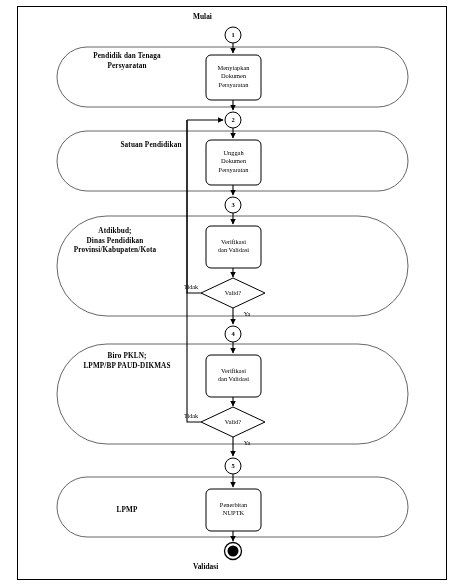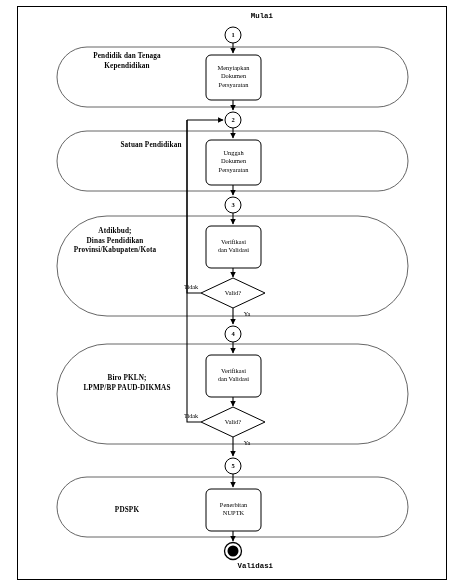--- a/index.html
+++ b/index.html
@@ -58,22 +58,22 @@
     position: absolute;
     text-align: center;
     font-family: "Liberation Serif", serif;
     font-weight: bold;
     font-size: 6.5px;
     line-height: 8px;
     color: #000000;
   }
   .terminal-label {
     position: absolute;
-    text-align: right;
-    font-family: Liberation Mono, monospace;
+    text-align: left;
+    font-family: Liberation Serif, serif;
     font-weight: bold;
     font-size: 7.4px;
     line-height: 9px;
     color: #000000;
   }
   .edge-label {
     position: absolute;
     text-align: center;
     font-family: "Liberation Serif", serif;
     font-size: 6.2px;
@@ -161,28 +161,28 @@
 
   <div class="terminal-label" style="left:193px; top:12px; width:80px;">Mulai</div>
 
   <div class="connector-num" style="left:225px; top:31px; width:16px;">1</div>
   <div class="connector-num" style="left:225px; top:116px; width:16px;">2</div>
   <div class="connector-num" style="left:225px; top:201px; width:16px;">3</div>
   <div class="connector-num" style="left:225px; top:330px; width:16px;">4</div>
   <div class="connector-num" style="left:225px; top:462px; width:16px;">5</div>
 
   <div class="lane-label" style="left:62px; top:52px; width:130px;">Pendidik dan Tenaga
-Kependidikan</div>
+Persyaratan</div>
   <div class="lane-label" style="left:62px; top:141px; width:130px;padding-left:24px;">Satuan Pendidikan</div>
   <div class="lane-label" style="left:45px; top:227px; width:140px;">Atdikbud;
 Dinas Pendidikan
 Provinsi/Kabupaten/Kota</div>
-  <div class="lane-label" style="left:57px; top:374px; width:140px;">Biro PKLN;
+  <div class="lane-label" style="left:57px; top:352px; width:140px;">Biro PKLN;
 LPMP/BP PAUD-DIKMAS</div>
-  <div class="lane-label" style="left:62px; top:506px; width:130px;">PDSPK</div>
+  <div class="lane-label" style="left:62px; top:506px; width:130px;">LPMP</div>
 
   <div class="node-text" style="left:206px; top:64px; width:55px;">Menyiapkan
 Dokumen
 Persyaratan</div>
   <div class="node-text" style="left:206px; top:149px; width:55px;">Unggah
 Dokumen
 Persyaratan</div>
   <div class="node-text" style="left:206px; top:238px; width:55px;">Verifikasi
 dan Validasi</div>
   <div class="node-text" style="left:206px; top:367px; width:55px;">Verifikasi

